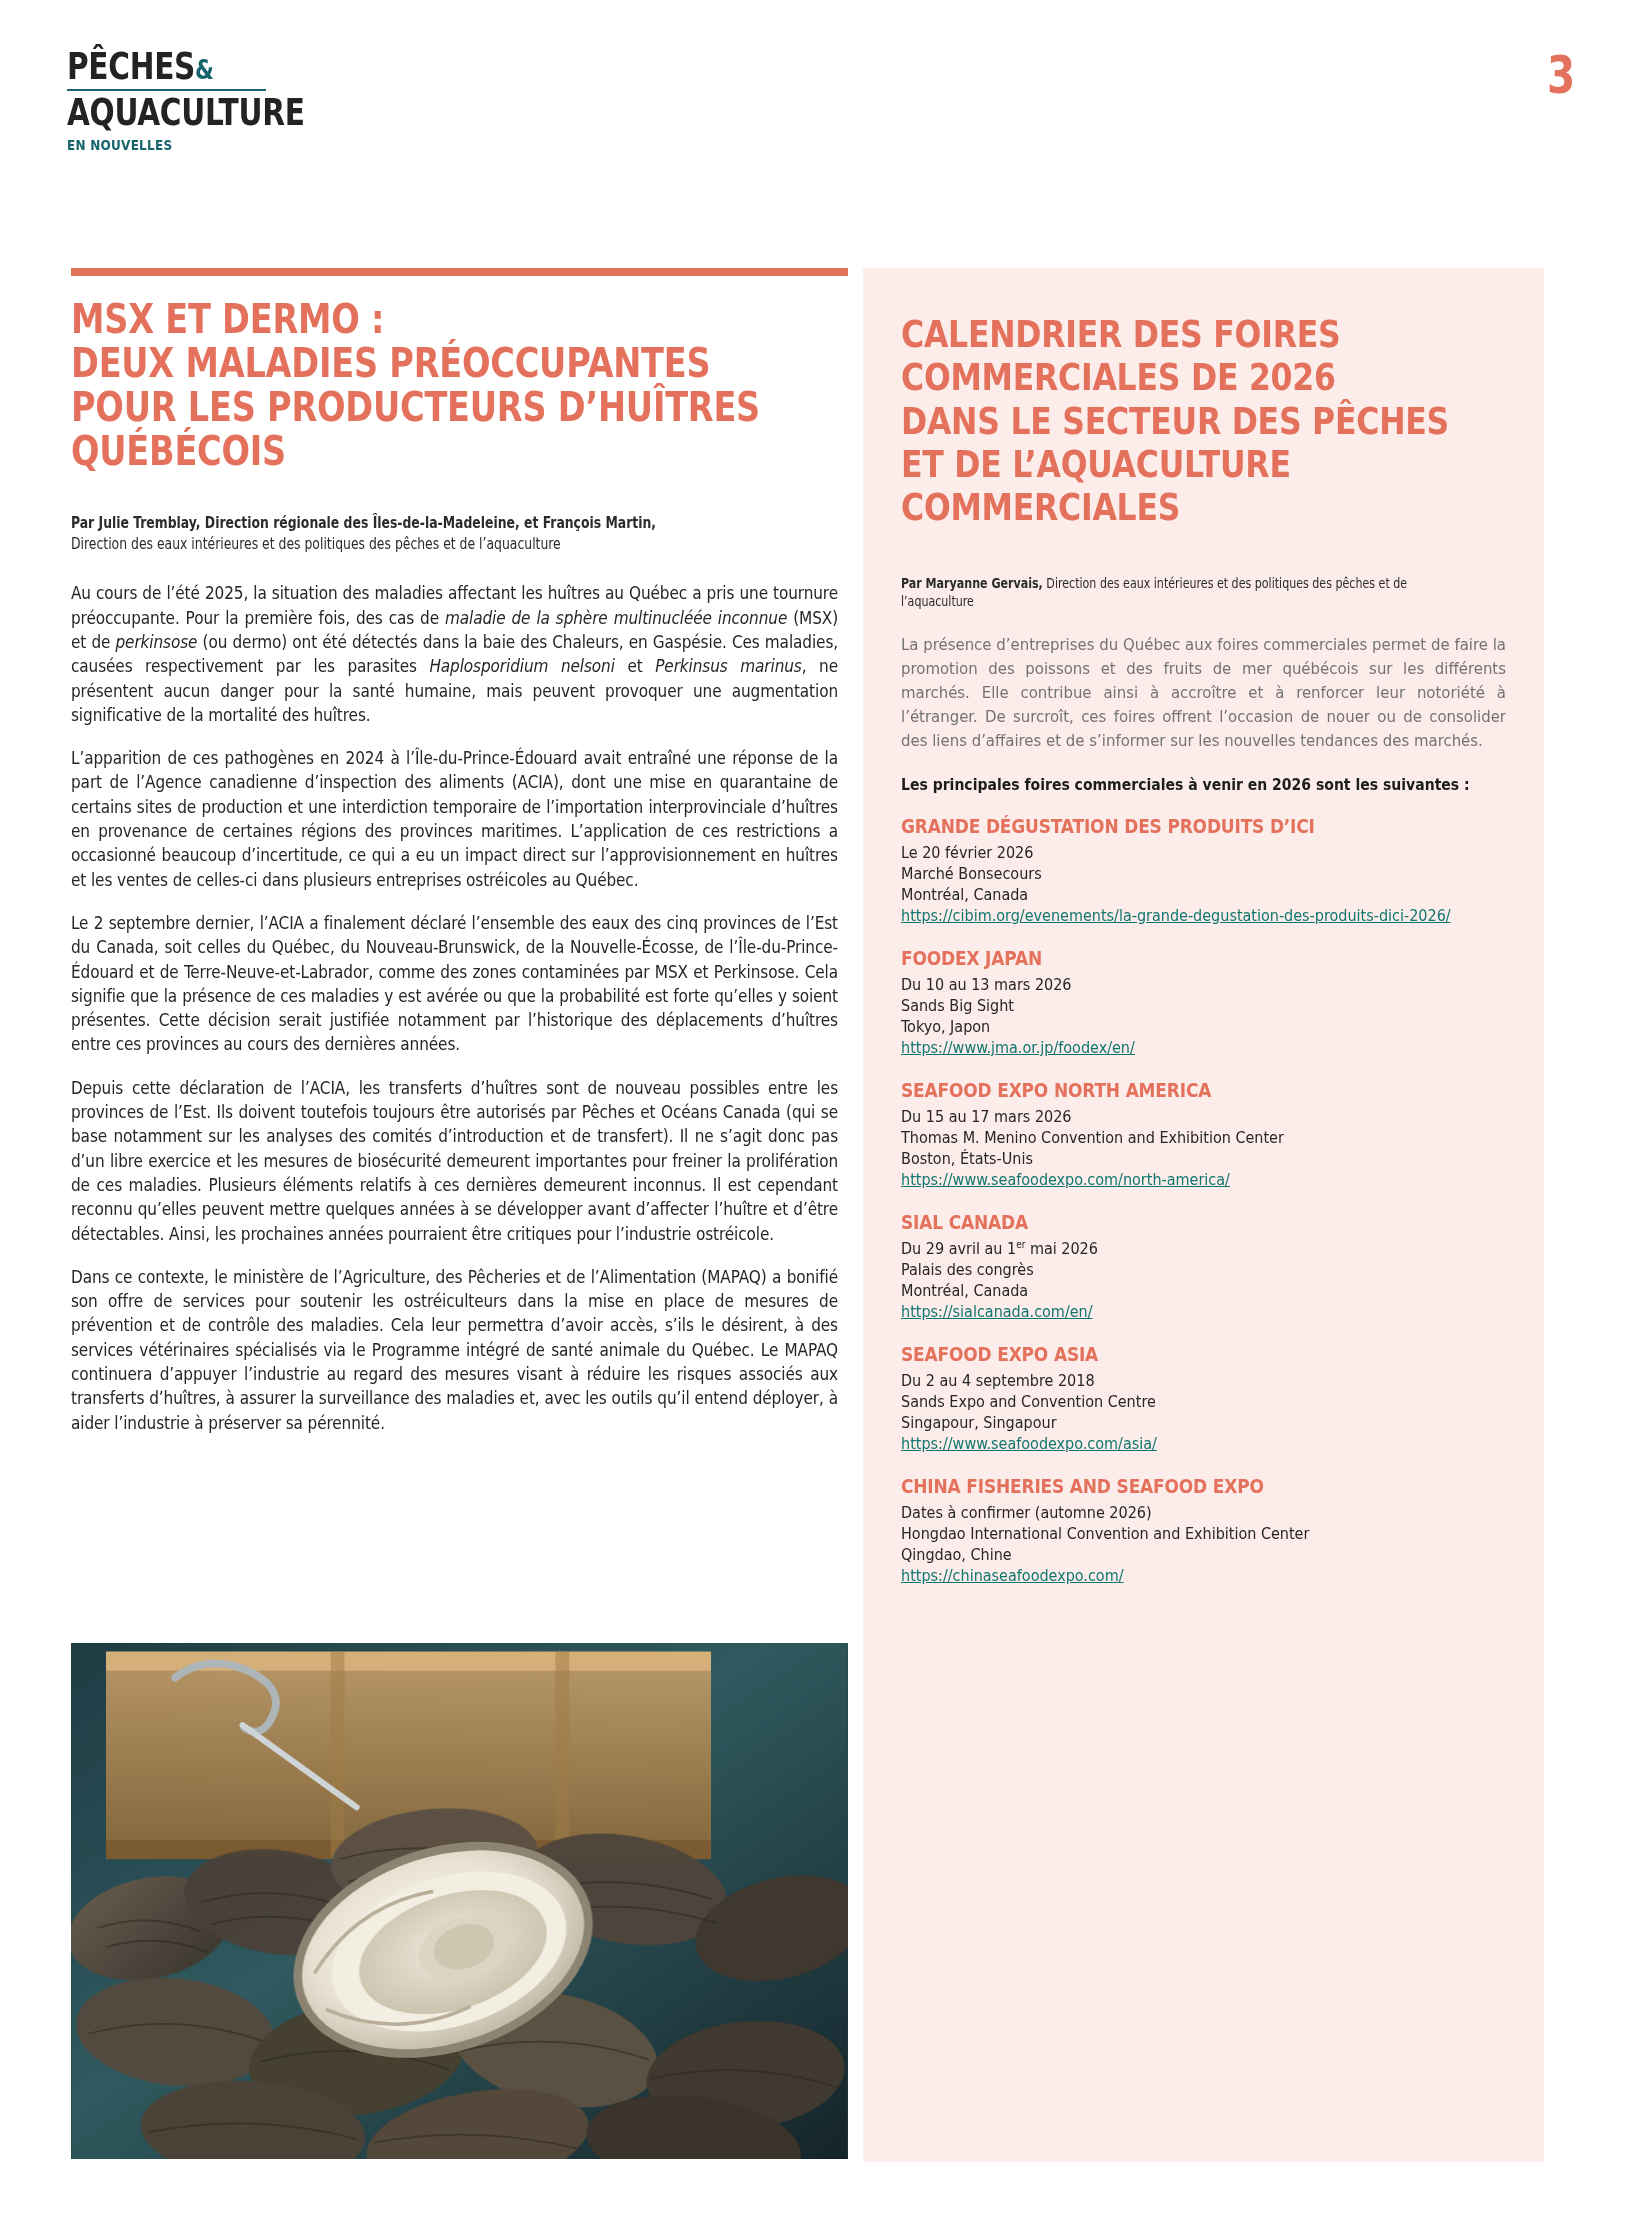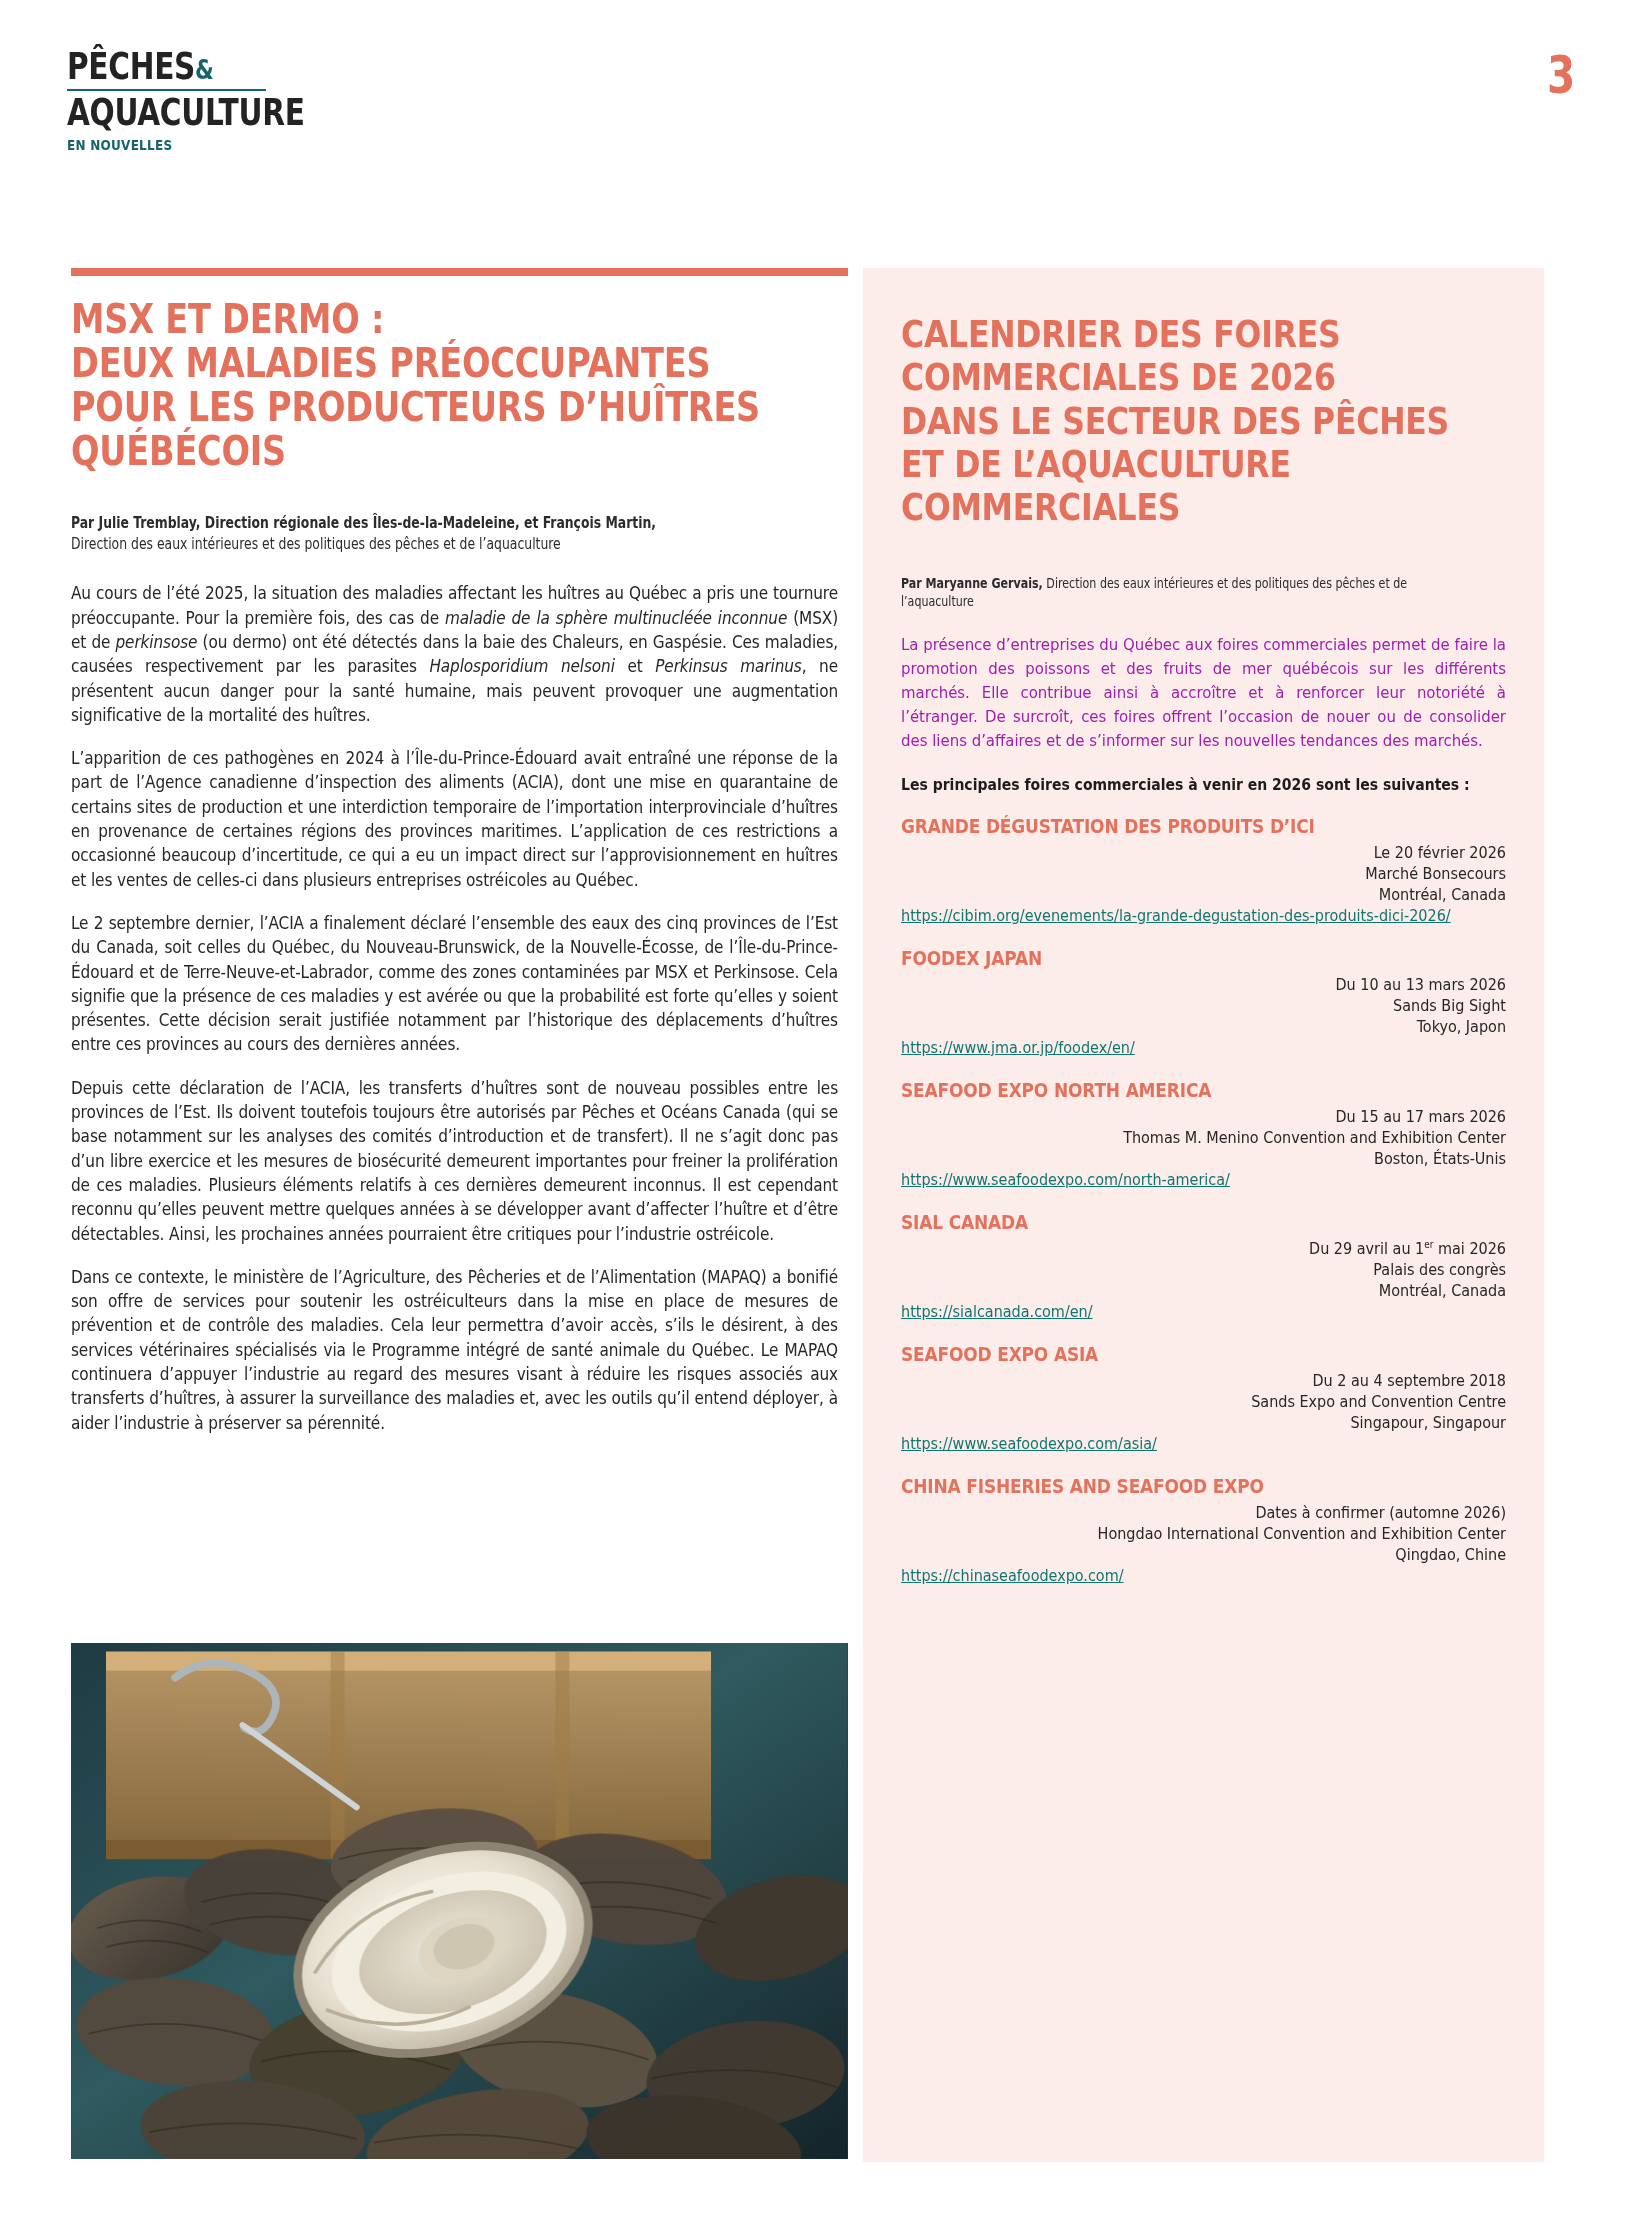--- a/index.html
+++ b/index.html
@@ -144,21 +144,21 @@
     line-height:1.35;
     transform:scaleX(0.92);
     transform-origin:left top;
   }
   .rbyline .b1{font-weight:bold;}
 
   .rbody{
     font-family:"DejaVu Sans Condensed","DejaVu Sans", sans-serif;
     font-size:16.6px;
     line-height:1.44;
-    color:#a21caf;
+    color:#737373;
     text-align:justify;
     margin:22.5px 0 0 0;
   }
   .rlead{
     font-family:"DejaVu Sans Condensed","DejaVu Sans", sans-serif;
     font-weight:bold;
     font-size:16.4px;
     color:#1c1c1c;
     margin:22.5px 0 5.2px 0;
     transform:scaleX(0.95);
@@ -177,21 +177,20 @@
     transform-origin:left top;
     white-space:nowrap;
     margin-bottom:3.5px;
   }
   .fair-line{
     font-family:"DejaVu Sans Condensed","DejaVu Sans", sans-serif;
     font-size:16px;
     line-height:1.32;
     color:#262626;
     white-space:nowrap;
-    text-align:right;
   }
   .fair-line sup{font-size:0.62em; vertical-align:super;}
   .fair-url{
     font-family:"DejaVu Sans Condensed","DejaVu Sans", sans-serif;
     font-size:16px;
     line-height:1.32;
     color:#0f766e;
     text-decoration:underline;
     white-space:nowrap;
     display:inline-block;

